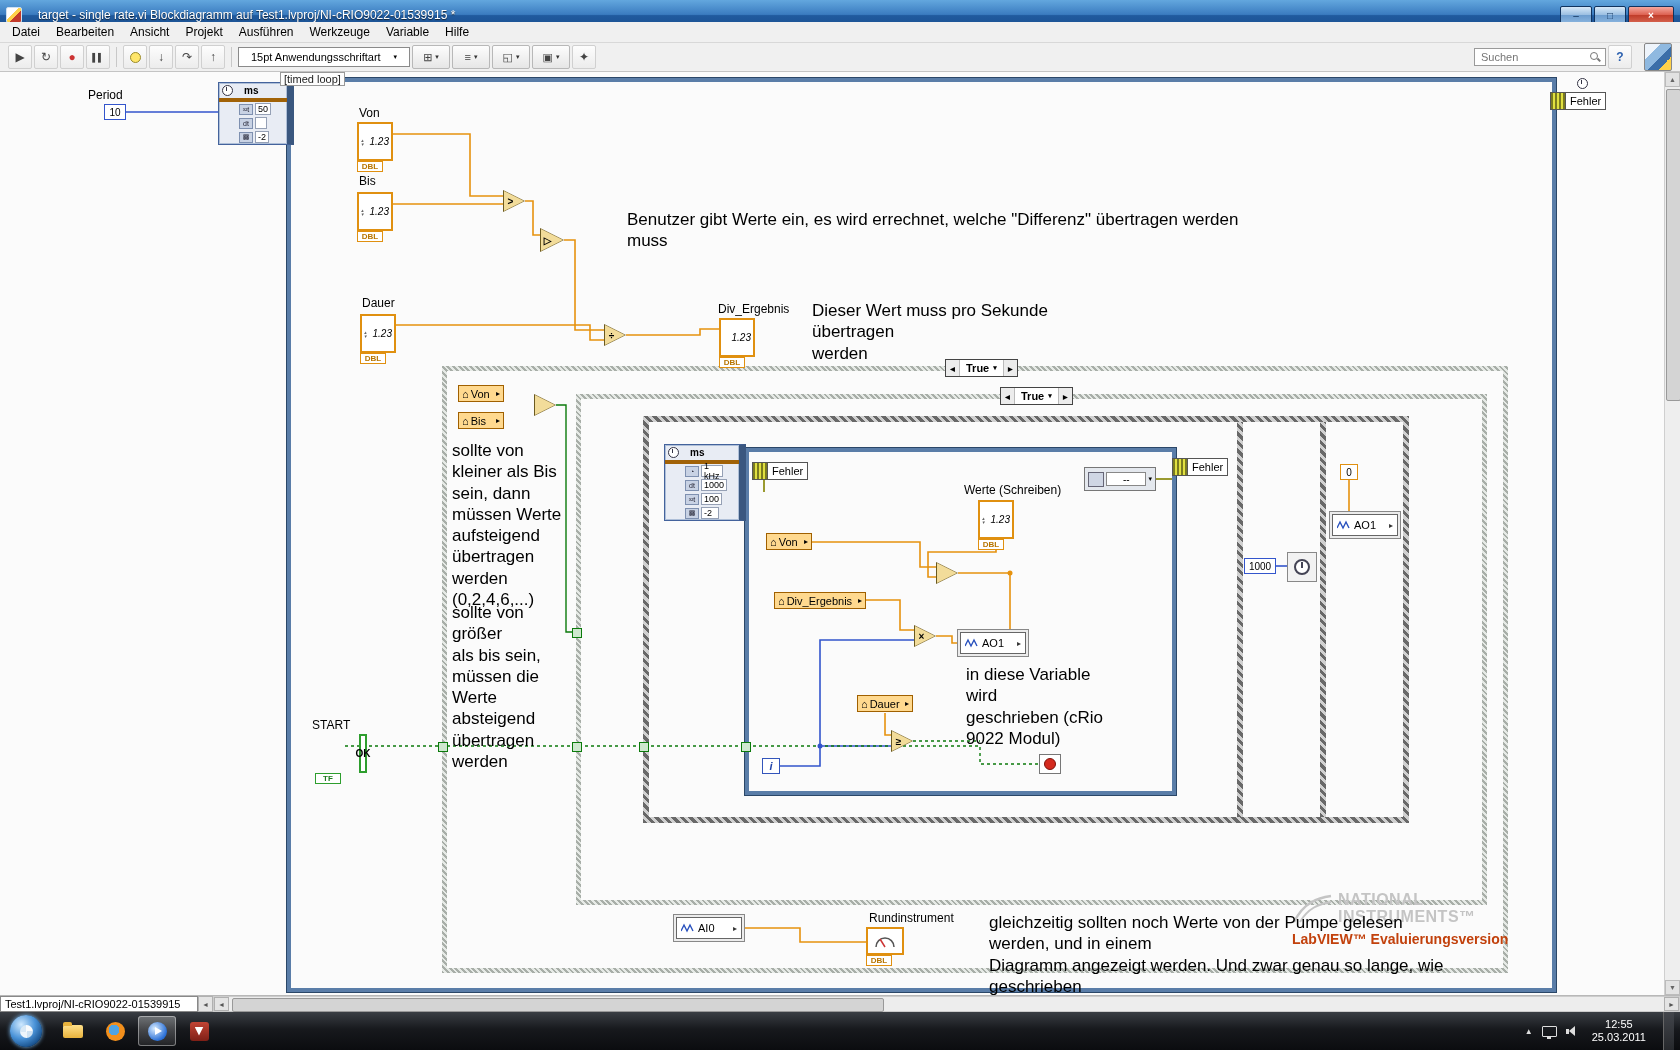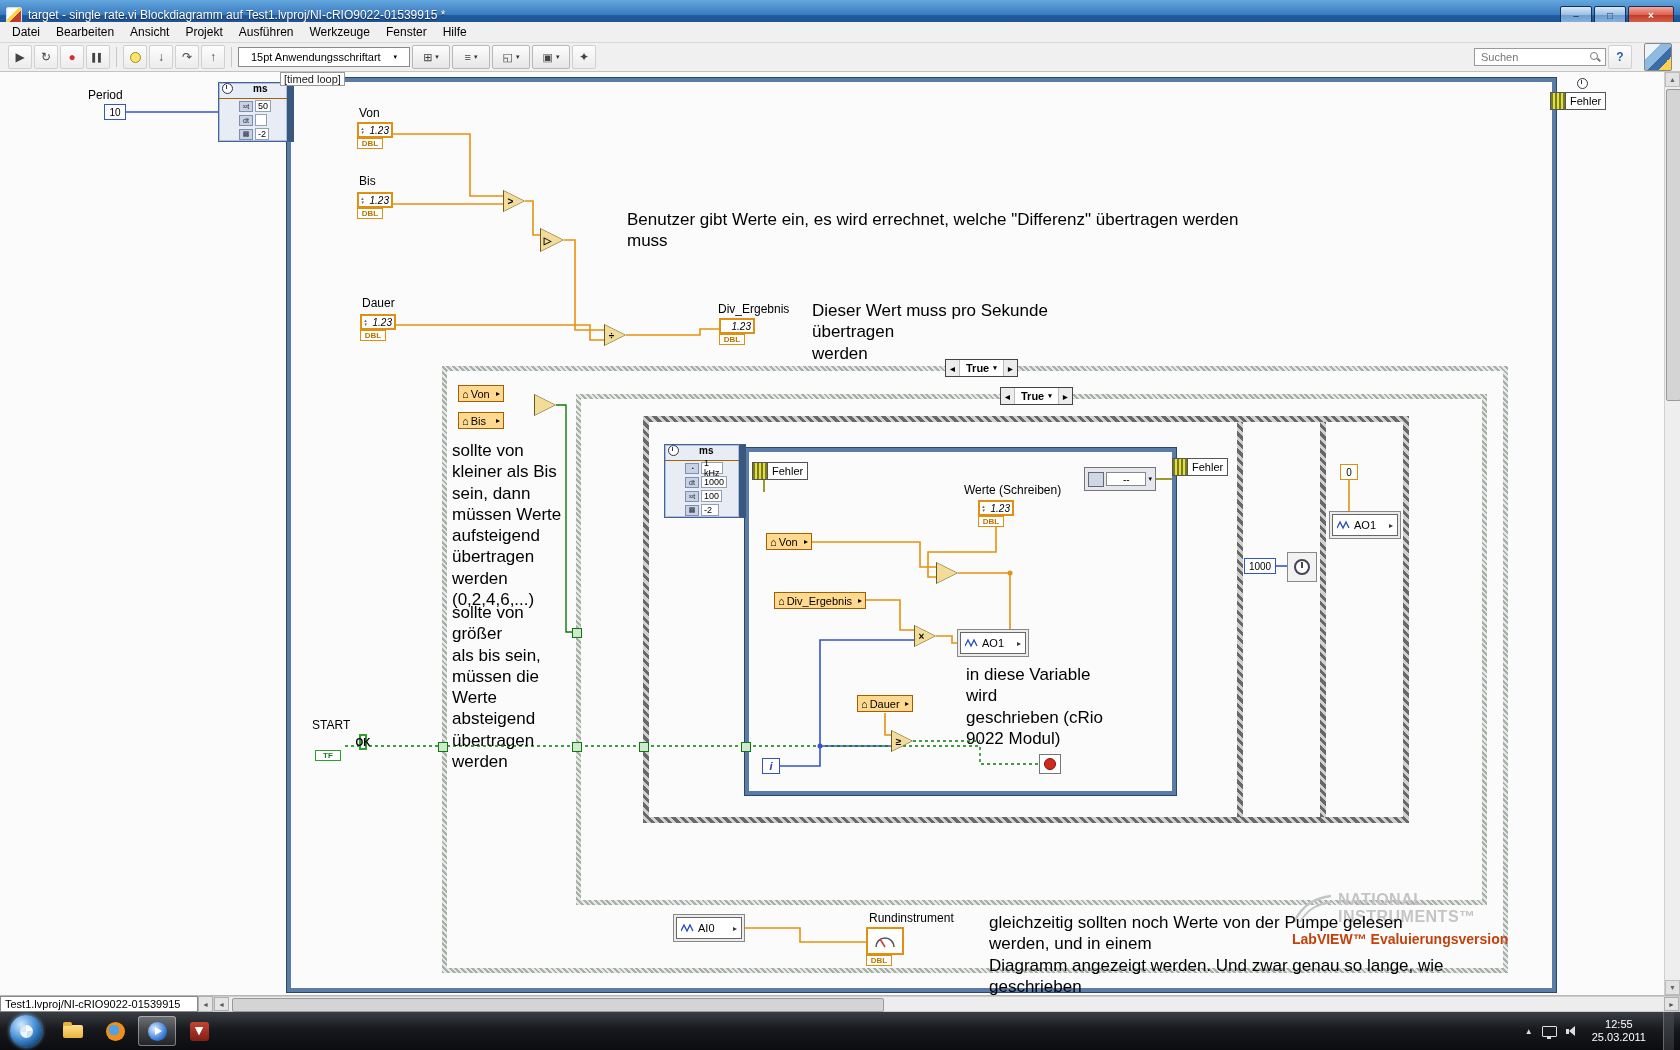--- a/index.html
+++ b/index.html
@@ -2,21 +2,21 @@
 <html><head>
 <meta charset="utf-8">
 <style>
   html,body{margin:0;padding:0;}
   body{position:relative;width:1680px;height:1050px;overflow:hidden;background:#c8c8c8;
        font-family:"Liberation Sans",sans-serif;color:#000;}
 
   
   #titlebar{position:absolute;left:0;top:0;width:1680px;height:30px;
     background:linear-gradient(#63a7de 0%,#3b7cc0 48%,#205a9e 52%,#1a4f8f 100%);
-    display:flex;align-items:center;gap:6px;padding:0 6px;box-sizing:border-box;
+    display:flex;align-items:center;gap:16px;padding:0 6px;box-sizing:border-box;
     color:#fff;font-size:12px;text-shadow:0 1px 1px #123;}
   .appicon{width:14px;height:14px;border:1px solid #cfe0f0;border-radius:2px;
     background:linear-gradient(135deg,#fefefe 0 40%,#ffd24a 40% 60%,#c23a2b 60%);}
   .winbtns{margin-left:auto;display:flex;gap:2px;}
   .winbtn{width:30px;height:17px;border:1px solid #10335e;border-radius:2px;
     background:linear-gradient(#d8e9f8,#9cc0e2 45%,#6b9cce 46%,#8db7e0);
     color:#10335e;font-size:10px;display:flex;align-items:center;justify-content:center;text-shadow:none;}
   .winbtn.close{width:44px;background:linear-gradient(#f5a89e,#dd6252 45%,#bf3a28 46%,#d96a55);
     color:#fff;font-weight:bold;}
 
@@ -65,33 +65,33 @@
   .tun{position:absolute;z-index:6;width:8px;height:8px;background:#cfe8cf;border:1px solid #0b7a0b;}
 
   .lbl{position:absolute;z-index:6;font-size:12px;white-space:nowrap;}
   .cmt{position:absolute;z-index:6;font-size:17px;white-space:pre-line;line-height:1.25;}
 
   .looptag{position:absolute;z-index:6;font-size:11px;background:#fdfdfd;border:1px solid #999;
     padding:0 3px;color:#222;}
 
   .cfg{position:absolute;z-index:5;border:1px solid #44639c;border-right:7px solid #3a577f;
     background:#e8ecf4;box-shadow:inset 0 0 0 1px #aebfd8;box-sizing:border-box;}
-  .cfg .hdr{height:15px;display:flex;align-items:flex-start;gap:20px;padding:0 3px;font-size:10px;
-    font-weight:bold;border-bottom:1px solid #a16207;}
+  .cfg .hdr{height:15px;display:flex;align-items:center;gap:11px;padding:0 3px;font-size:10px;
+    font-weight:bold;border-bottom:4px solid #a16207;}
   .clockdot{display:inline-block;width:9px;height:9px;border:1px solid #334;border-radius:50%;
     background:#fff;position:relative;flex:none;}
   .clockdot::after{content:"";position:absolute;left:3px;top:1px;width:1px;height:4px;background:#334;}
   .cfg .row{height:14px;display:flex;align-items:center;gap:2px;padding:0 20px;}
   .cfg .tag{min-width:14px;height:11px;background:#c8d2e4;border:1px solid #7e90b0;font-size:7px;
     display:flex;align-items:center;justify-content:center;color:#223;box-sizing:border-box;}
   .cfg .val{flex:1;height:12px;background:#fff;border:1px solid #95a0b5;font-size:9px;
     display:flex;align-items:center;padding:0 2px;box-sizing:border-box;}
 
   .ctrl{position:absolute;z-index:5;width:36px;}
-  .ctrl .cbox{height:16px;border:2px solid #e09010;background:#fff;display:flex;align-items:center;
+  .ctrl .cbox{height:39px;border:2px solid #e09010;background:#fff;display:flex;align-items:center;
     padding:6px 2px;font-size:10px;font-style:italic;gap:2px;box-sizing:border-box;}
   .ctrl .spin{display:flex;flex-direction:column;font-size:5px;line-height:4px;color:#666;}
   .ctrl .cval{margin-left:auto;}
   .ctrl .tbadge{width:26px;height:11px;border:1px solid #e09010;background:#fff;color:#b87500;
     font-size:8px;font-weight:bold;display:flex;align-items:center;justify-content:center;box-sizing:border-box;}
   .ctrl.green .cbox{border-color:#2e9e2e;font-style:normal;font-weight:bold;justify-content:center;margin-left:44px;}
   .ctrl.green .tbadge{border-color:#2e9e2e;color:#1d7a1d;}
 
   .lvv{position:absolute;z-index:5;height:17px;border:1px solid #a06000;background:#ffd98f;
     display:flex;align-items:center;font-size:11px;padding:0 3px;gap:2px;box-sizing:border-box;}
@@ -229,21 +229,21 @@
   </span>
 </div>
 
 <div id="menubar">
   <span class="mi">Datei</span>
   <span class="mi">Bearbeiten</span>
   <span class="mi">Ansicht</span>
   <span class="mi">Projekt</span>
   <span class="mi">Ausführen</span>
   <span class="mi">Werkzeuge</span>
-  <span class="mi">Fenster</span>
+  <span class="mi">Variable</span>
   <span class="mi">Hilfe</span>
 </div>
 
 <div id="toolbar">
   <span class="tbtn">▶</span>
   <span class="tbtn">↻</span>
   <span class="tbtn red">●</span>
   <span class="tbtn" style="font-size:8px">▌▌</span>
   <span class="tsep"></span>
   <span class="tbtn">

